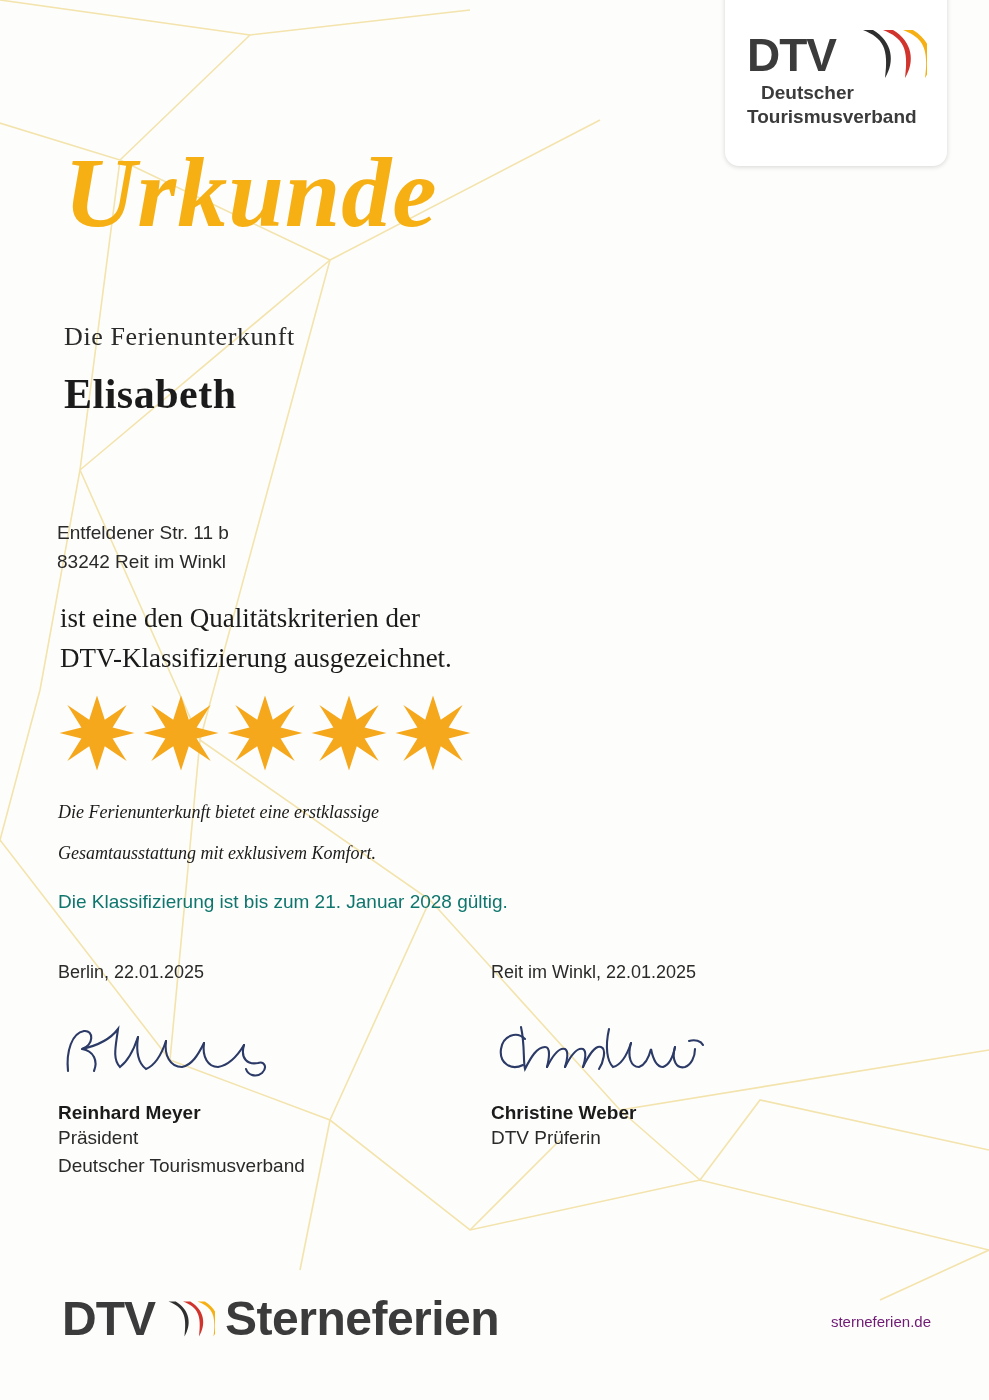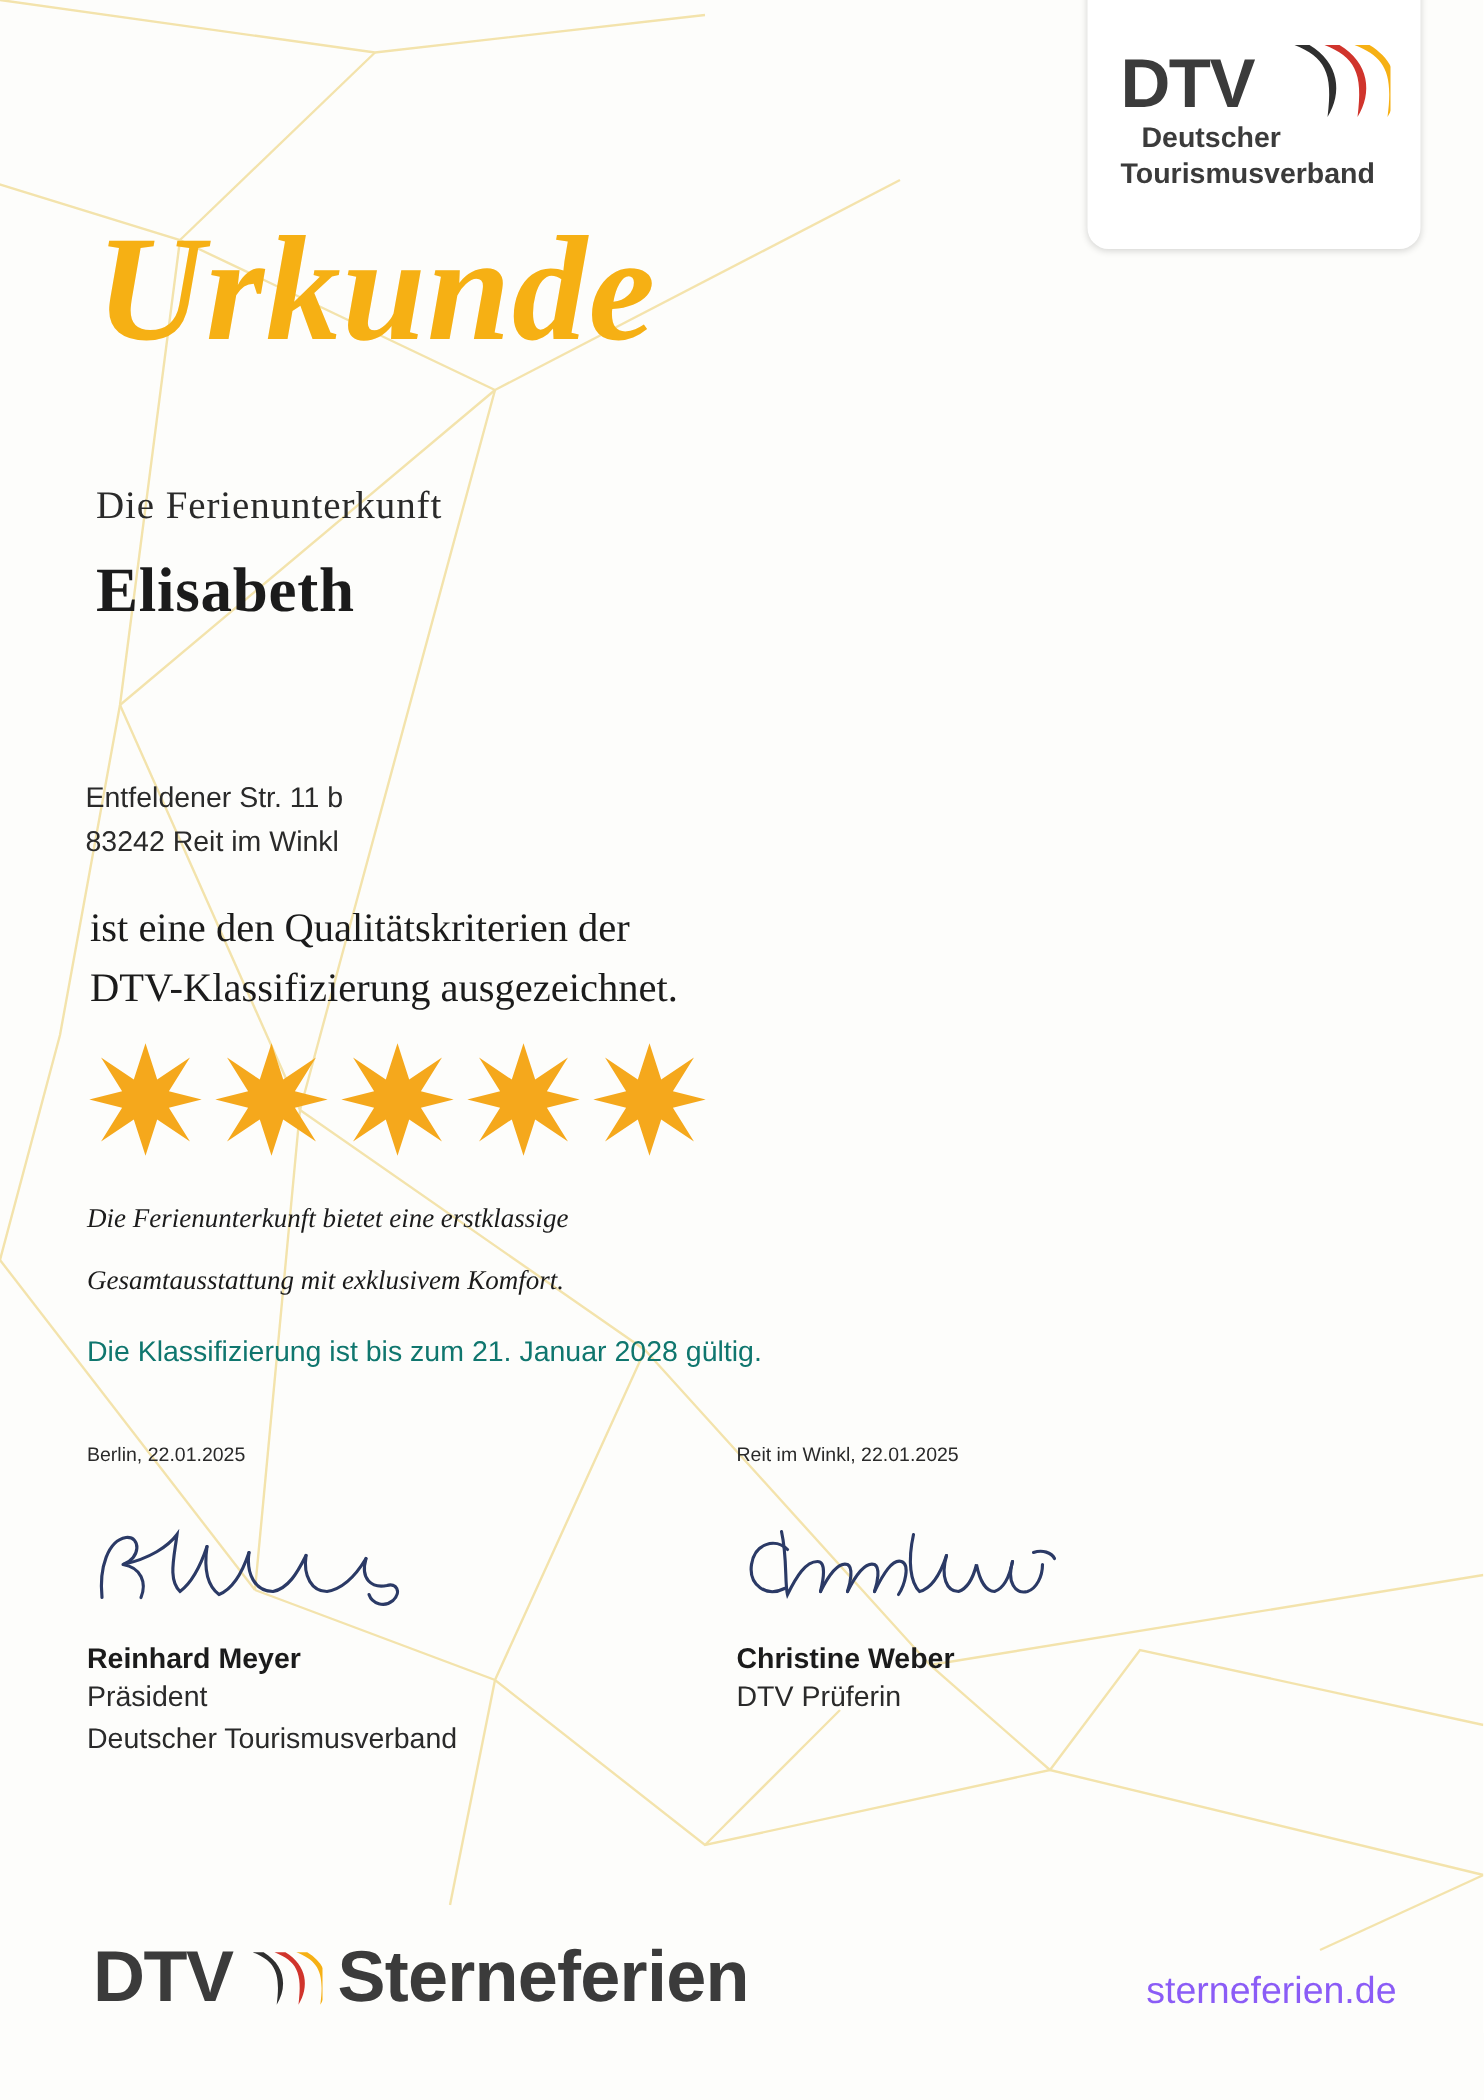--- a/index.html
+++ b/index.html
@@ -157,21 +157,21 @@
 
   
   .sig-block {
     position: absolute;
     font-size: 18px;
     color: #1b1b1b;
   }
   #sig-left { left: 58px; top: 962px; }
   #sig-right { left: 491px; top: 962px; }
   .sig-place {
-    font-size: 13px;
+    font-size: 18px;
     color: #2a2a2a;
   }
   .sig-graphic {
     height: 62px;
     margin-top: 38px;
   }
   .sig-name {
     font-weight: bold;
     font-size: 19px;
     color: #1b1b1b;
@@ -203,22 +203,22 @@
   #footer-logo .brand {
     font-weight: bold;
     font-size: 48px;
     letter-spacing: -0.5px;
     color: #3b3b3b;
   }
   #footer-url {
     position: absolute;
     right: 58px;
     top: 1313px;
-    font-size: 25px;
-    color: #8b5cf6;
+    font-size: 15px;
+    color: #701a75;
   }
 </style>
 </head>
 <body>
 
 <div id="certificate">
 
   <svg id="bg-lines" viewBox="0 0 989 1400" xmlns="http://www.w3.org/2000/svg">
     <g stroke="#f3e2a8" stroke-width="1.6" fill="none" opacity="0.95">
       <path d="M0 0 L250 35 L470 10"></path>

